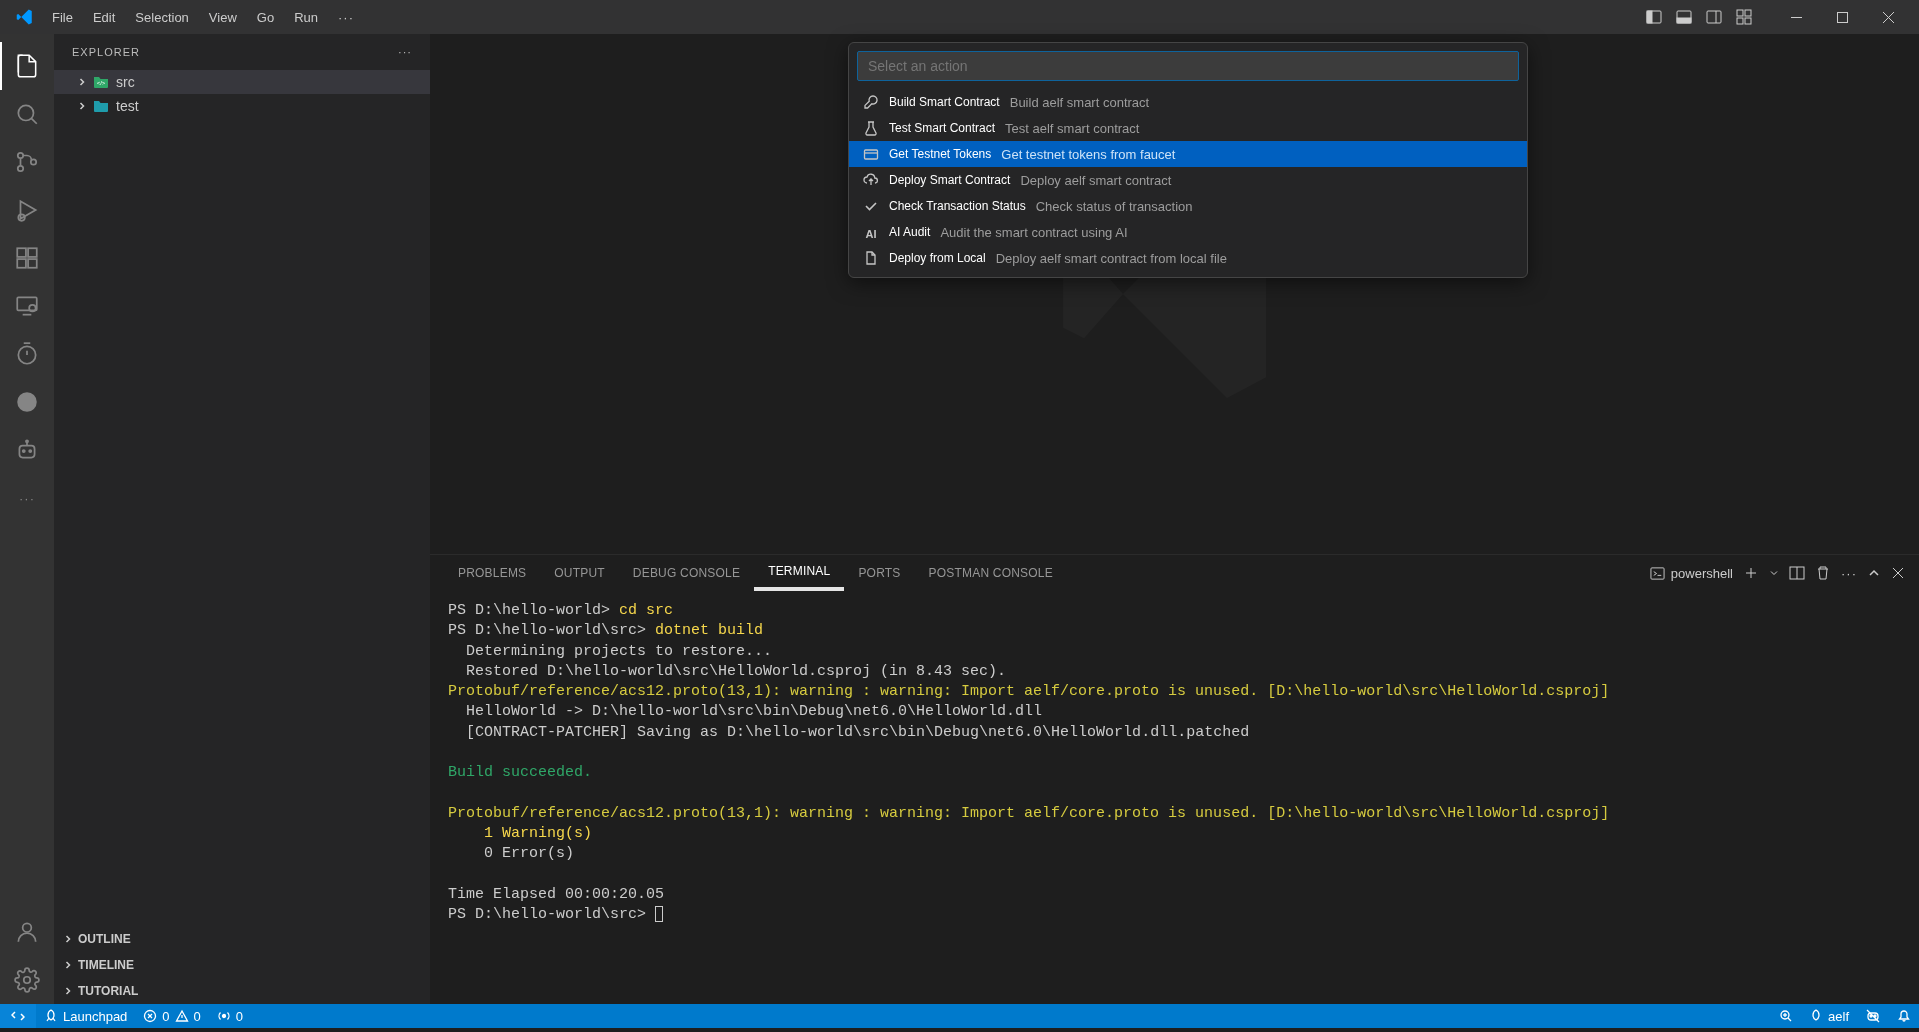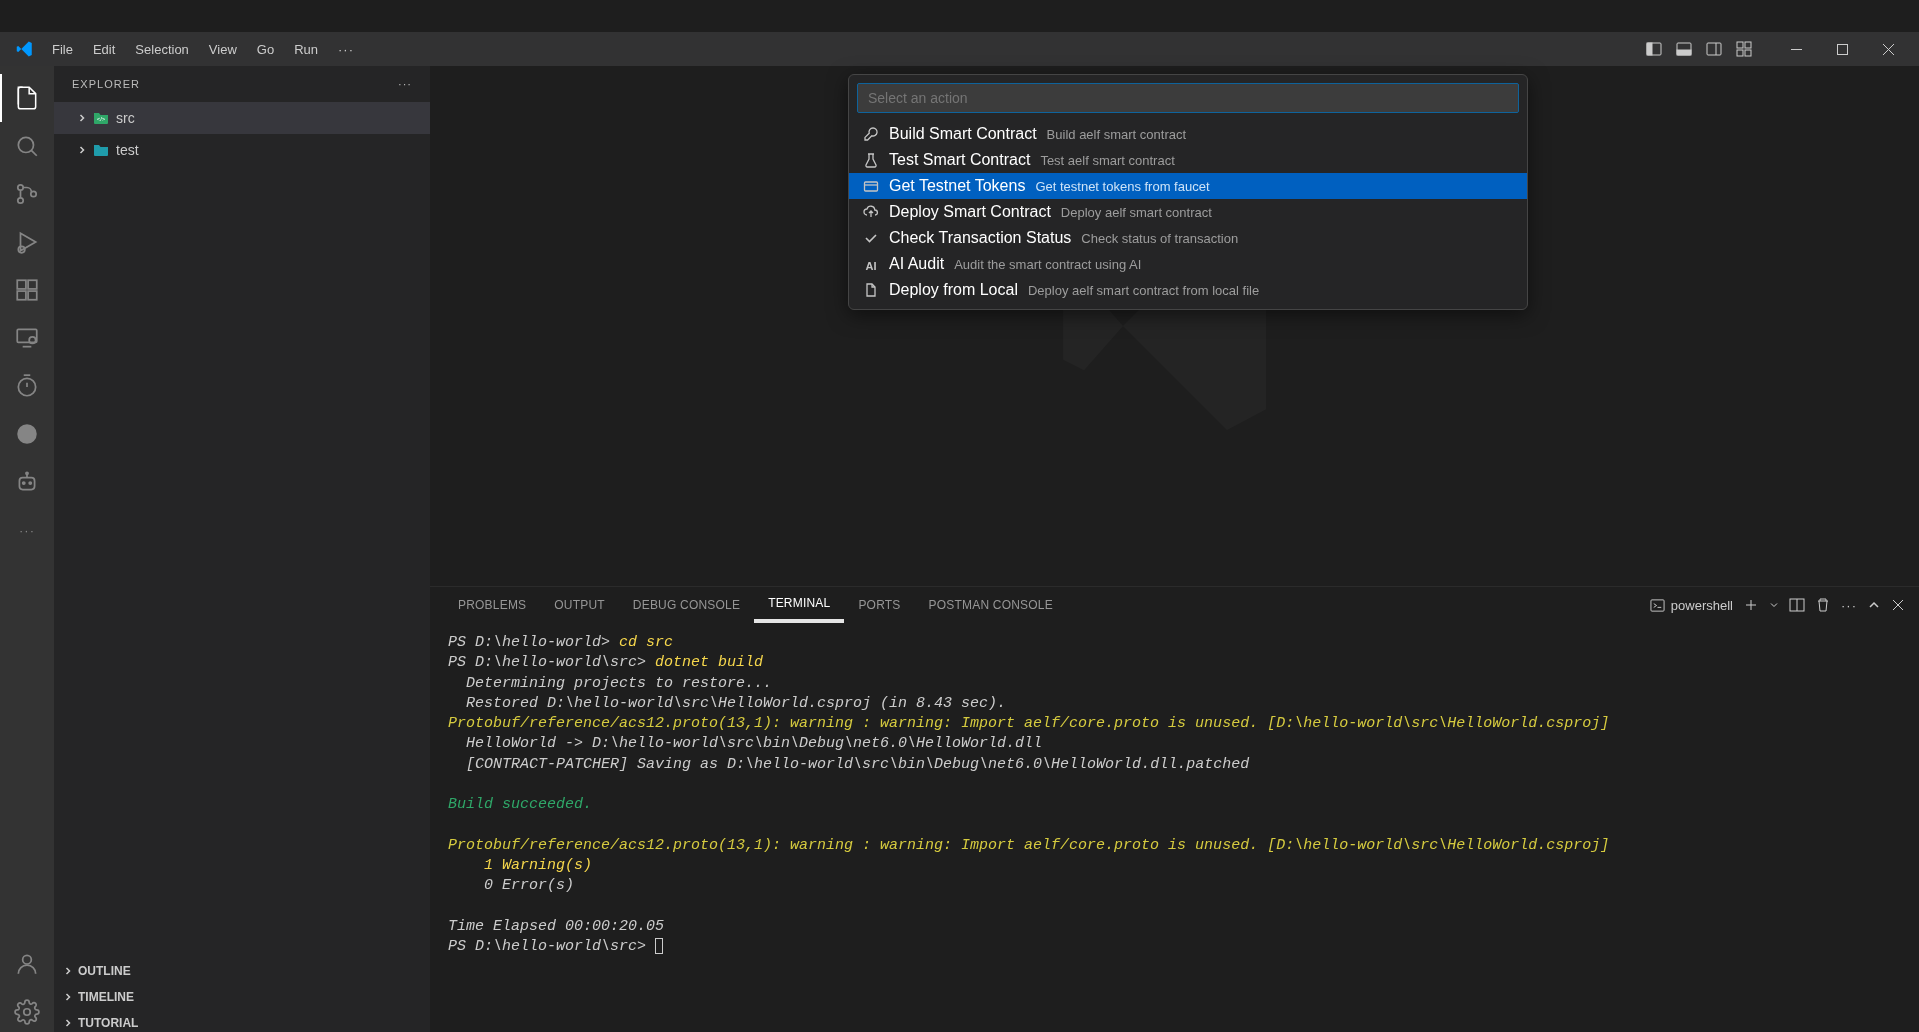--- a/index.html
+++ b/index.html
@@ -12,21 +12,20 @@
   overflow: hidden;
   font-size: 13px;
 }
 .titlebar {
   height: 30px;
   background: #323233;
   display: flex;
   align-items: center;
   padding: 17px 8px;
   position: relative;
-  margin-top: 32px;
 }
 .vscode-logo {
   width: 18px; height: 18px;
   margin: 0 8px;
 }
 .menu-items { display: flex; }
 .menu-item {
   padding: 0 10px;
   height: 38px;
   display: flex;
@@ -113,21 +112,21 @@
   font-weight: bold;
   font-size: 12px;
   color: #cccccc;
   cursor: pointer;
 }
 .chevron {
   display: inline-block;
   margin: 0 4px;
 }
 .tree-item {
-  height: 32px;
+  height: 24px;
   display: flex;
   align-items: center;
   padding-left: 18px;
   cursor: pointer;
   font-size: 14px;
 }
 .tree-item.selected { background: #37373d; }
 .tree-icon {
   width: 18px; height: 16px;
   margin-right: 6px;
@@ -195,21 +194,20 @@
   font-size: 13px;
 }
 .terminal-content {
   flex: 1;
   padding: 10px 18px;
   font-family: "Consolas", "Courier New", monospace;
   font-size: 15px;
   line-height: 1.35;
   white-space: pre-wrap;
   overflow: hidden;
-  font-style: italic;
 }
 .term-cmd { color: #f6d74c; }
 .term-warn { color: #d6cb3f; }
 .term-success { color: #2fa768; }
 .term-white { color: #cccccc; }
 .term-cursor {
   display: inline-block;
   width: 8px; height: 16px;
   border: 1px solid #cccccc;
   vertical-align: middle;
@@ -247,21 +245,21 @@
   gap: 10px;
 }
 .command-item.selected { background: #0060c0; color: #fff; }
 .command-icon {
   width: 16px; height: 16px;
   display: flex;
   align-items: flex-end;
   justify-content: center;
   color: #c5c5c5;
 }
-.command-label { font-size: 16px; color: #ffffff; }
+.command-label { font-size: 12px; color: #ffffff; }
 .command-desc { font-size: 13px; color: #9d9d9d; }
 .command-item.selected .command-desc { color: #cde3f7; }
 
 .statusbar {
   height: 24px;
   background: #007acc;
   display: flex;
   align-items: center;
   color: #ffffff;
   font-size: 13px;

